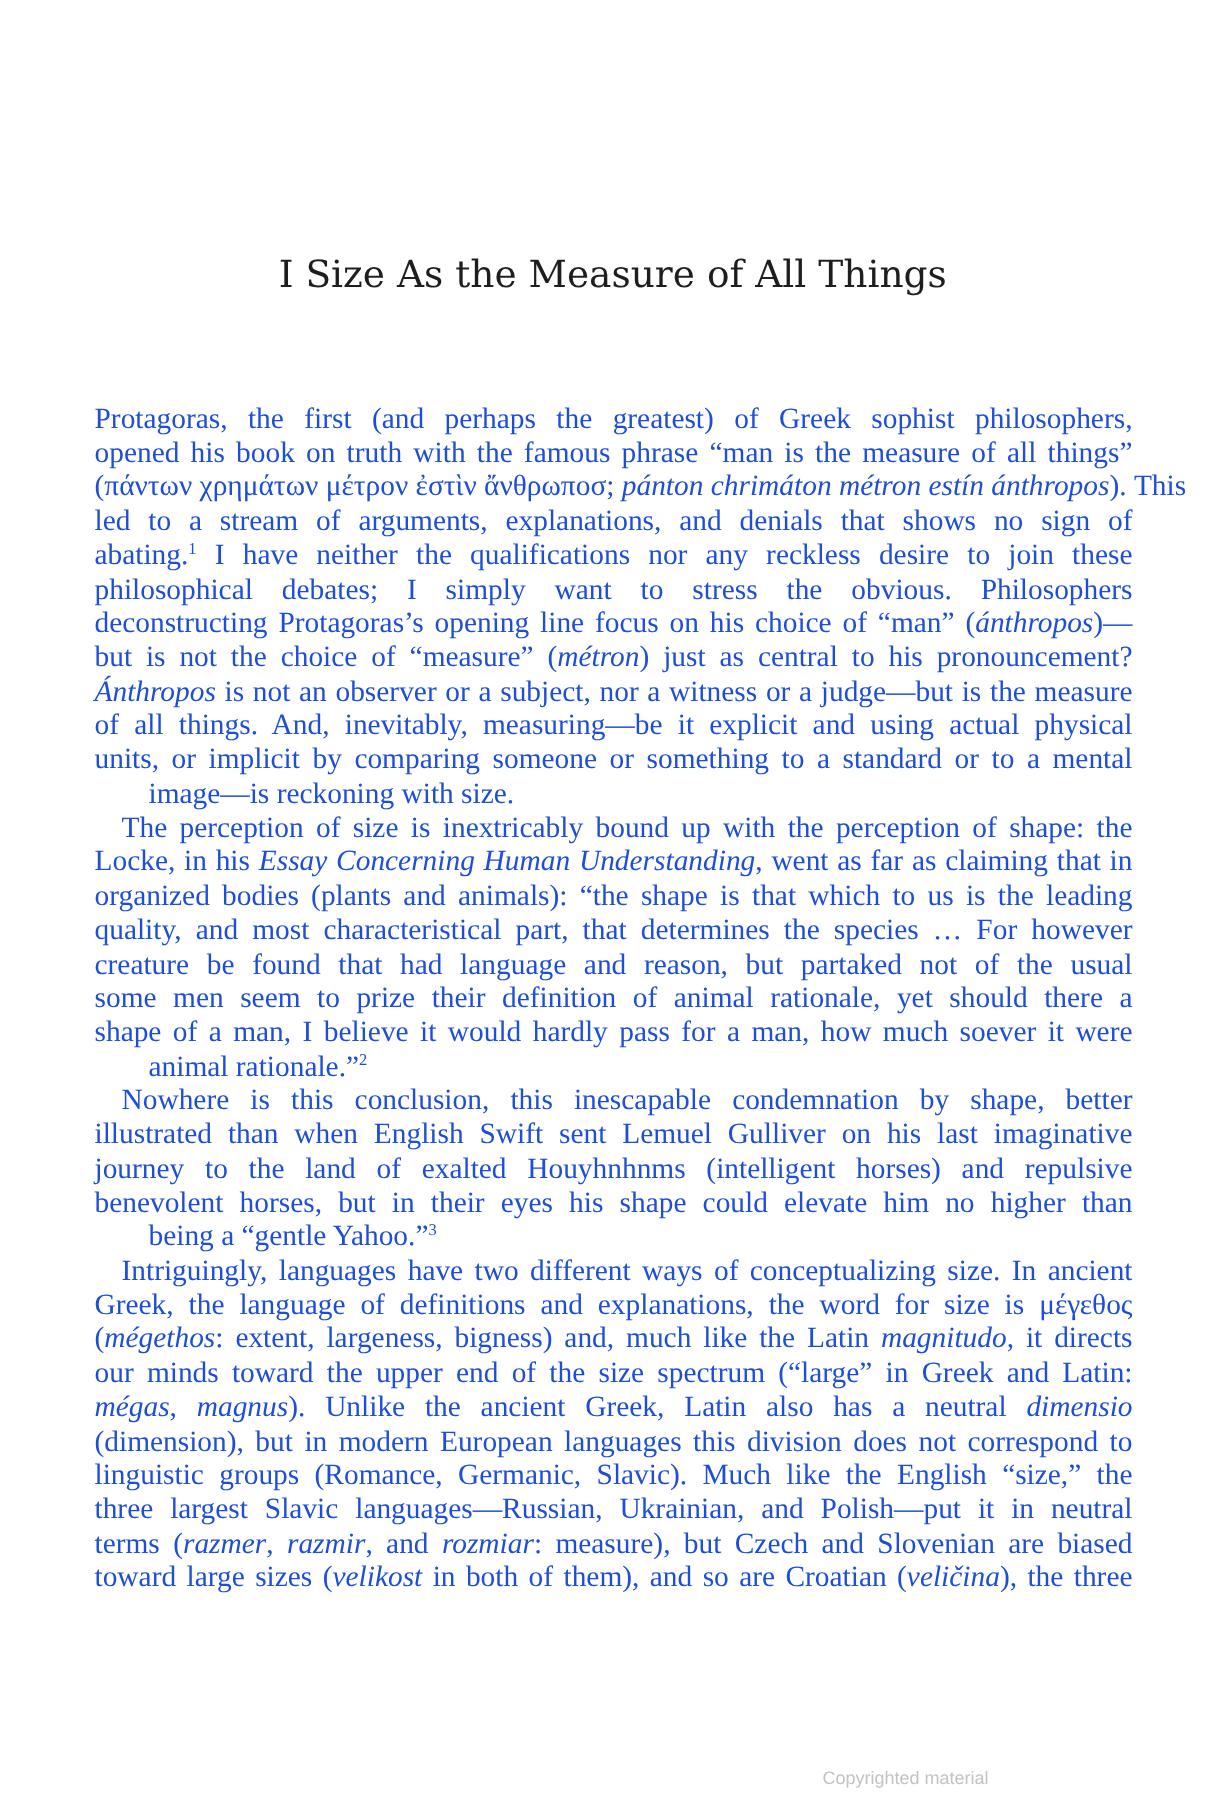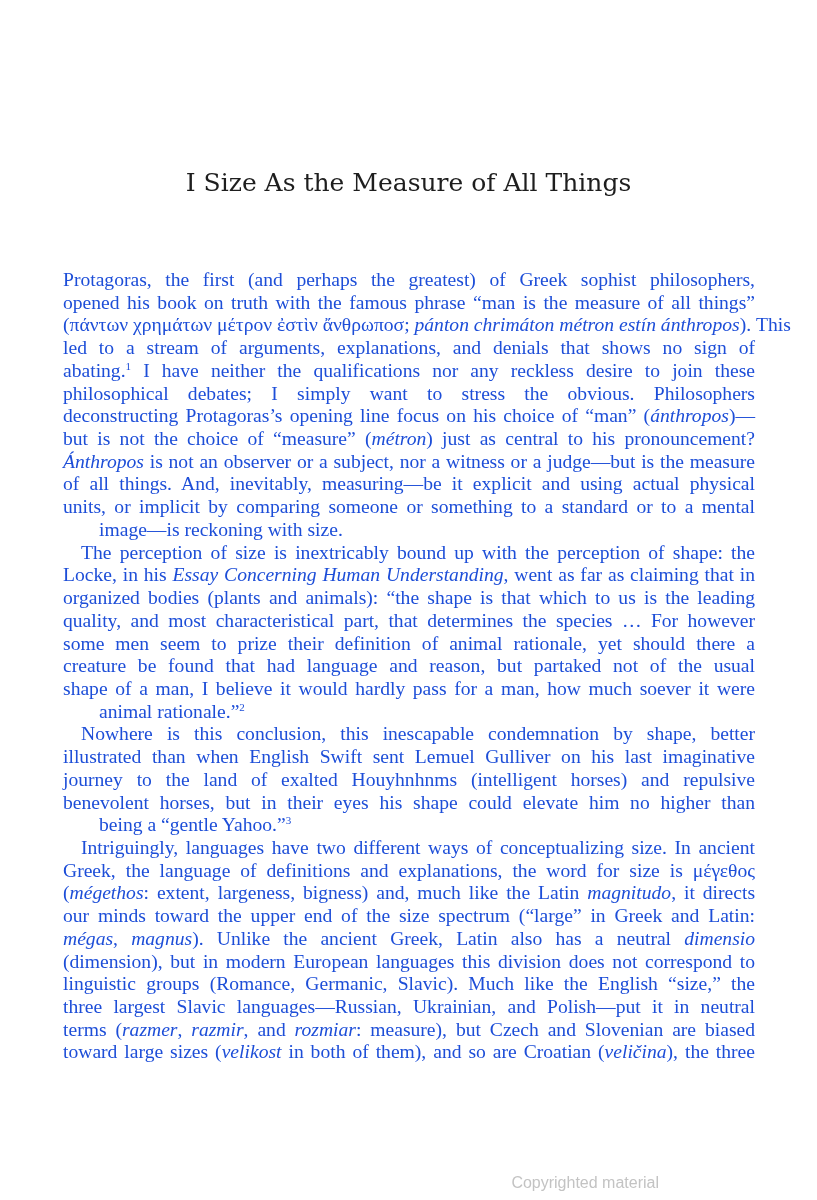--- a/index.html
+++ b/index.html
@@ -18,21 +18,21 @@
     font-size: 19.6px; line-height: 22.72px; color: #1d4ed8;
     text-align: justify;
   }
   .line { display: block; text-align: justify; text-align-last: justify; white-space: nowrap; height: 22.72px; overflow: visible; }
   .line.last { text-align-last: left; margin-left: 36px; }
   .line.indent { padding-left: 18px; }
   em { font-style: italic; }
   sup { font-size: 11px; vertical-align: 0; position: relative; top: -7px; line-height: 0; }
   .watermark {
     position: absolute; right: 6px; bottom: 8px;
-    font-family: "Liberation Sans", sans-serif; font-size: 16px; color: #c3c3c3;
+    font-family: "Liberation Sans", sans-serif; font-size: 12px; color: #c3c3c3;
   }
 </style>
 </head>
 <body>
 
 <div class="page">
   <h1 class="chapter-title">I Size As the Measure of All Things</h1>
   <div class="body-text" id="body-text">
       <div>
         <span class="line">Protagoras, the first (and perhaps the greatest) of Greek sophist philosophers,</span>
@@ -46,22 +46,22 @@
         <span class="line"><em>Ánthropos</em> is not an observer or a subject, nor a witness or a judge—but is the measure</span>
         <span class="line">of all things. And, inevitably, measuring—be it explicit and using actual physical</span>
         <span class="line">units, or implicit by comparing someone or something to a standard or to a mental</span>
         <span class="line last">image—is reckoning with size.</span>
       </div>
       <div>
         <span class="line indent">The perception of size is inextricably bound up with the perception of shape: the</span>
         <span class="line">Locke, in his <em>Essay Concerning Human Understanding</em>, went as far as claiming that in</span>
         <span class="line">organized bodies (plants and animals): “the shape is that which to us is the leading</span>
         <span class="line">quality, and most characteristical part, that determines the species … For however</span>
+        <span class="line">creature be found that had language and reason, but partaked not of the usual</span>
         <span class="line">some men seem to prize their definition of animal rationale, yet should there a</span>
-        <span class="line">creature be found that had language and reason, but partaked not of the usual</span>
         <span class="line">shape of a man, I believe it would hardly pass for a man, how much soever it were</span>
         <span class="line last">animal rationale.”<sup>2</sup></span>
       </div>
       <div>
         <span class="line indent">Nowhere is this conclusion, this inescapable condemnation by shape, better</span>
         <span class="line">illustrated than when English Swift sent Lemuel Gulliver on his last imaginative</span>
         <span class="line">journey to the land of exalted Houyhnhnms (intelligent horses) and repulsive</span>
         <span class="line">benevolent horses, but in their eyes his shape could elevate him no higher than</span>
         <span class="line last">being a “gentle Yahoo.”<sup>3</sup></span>
       </div>

